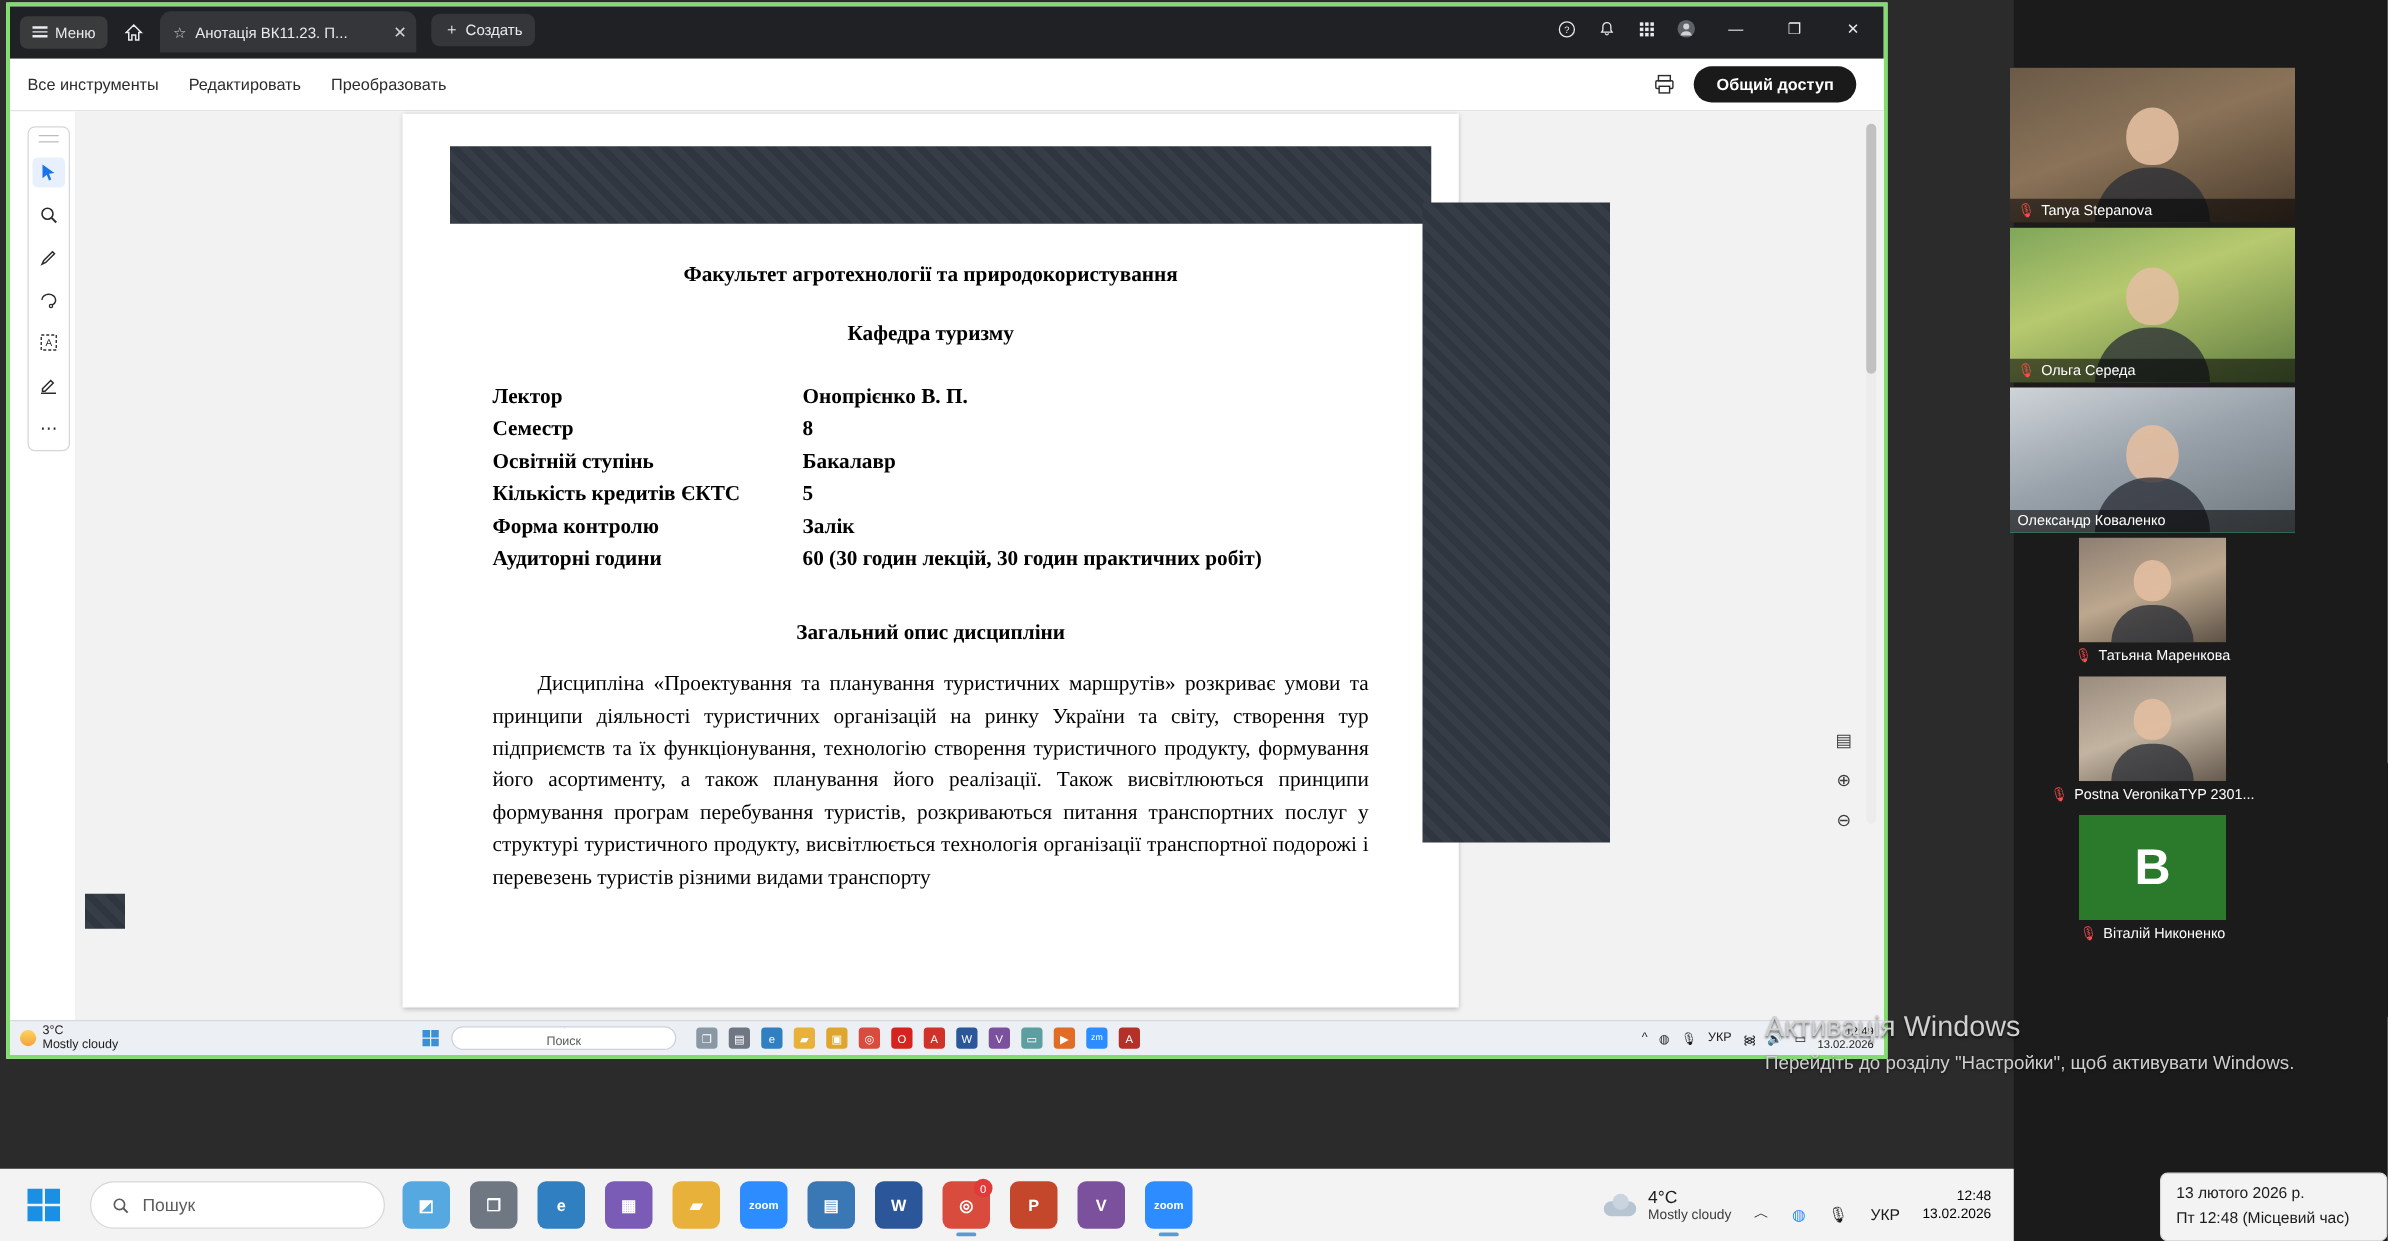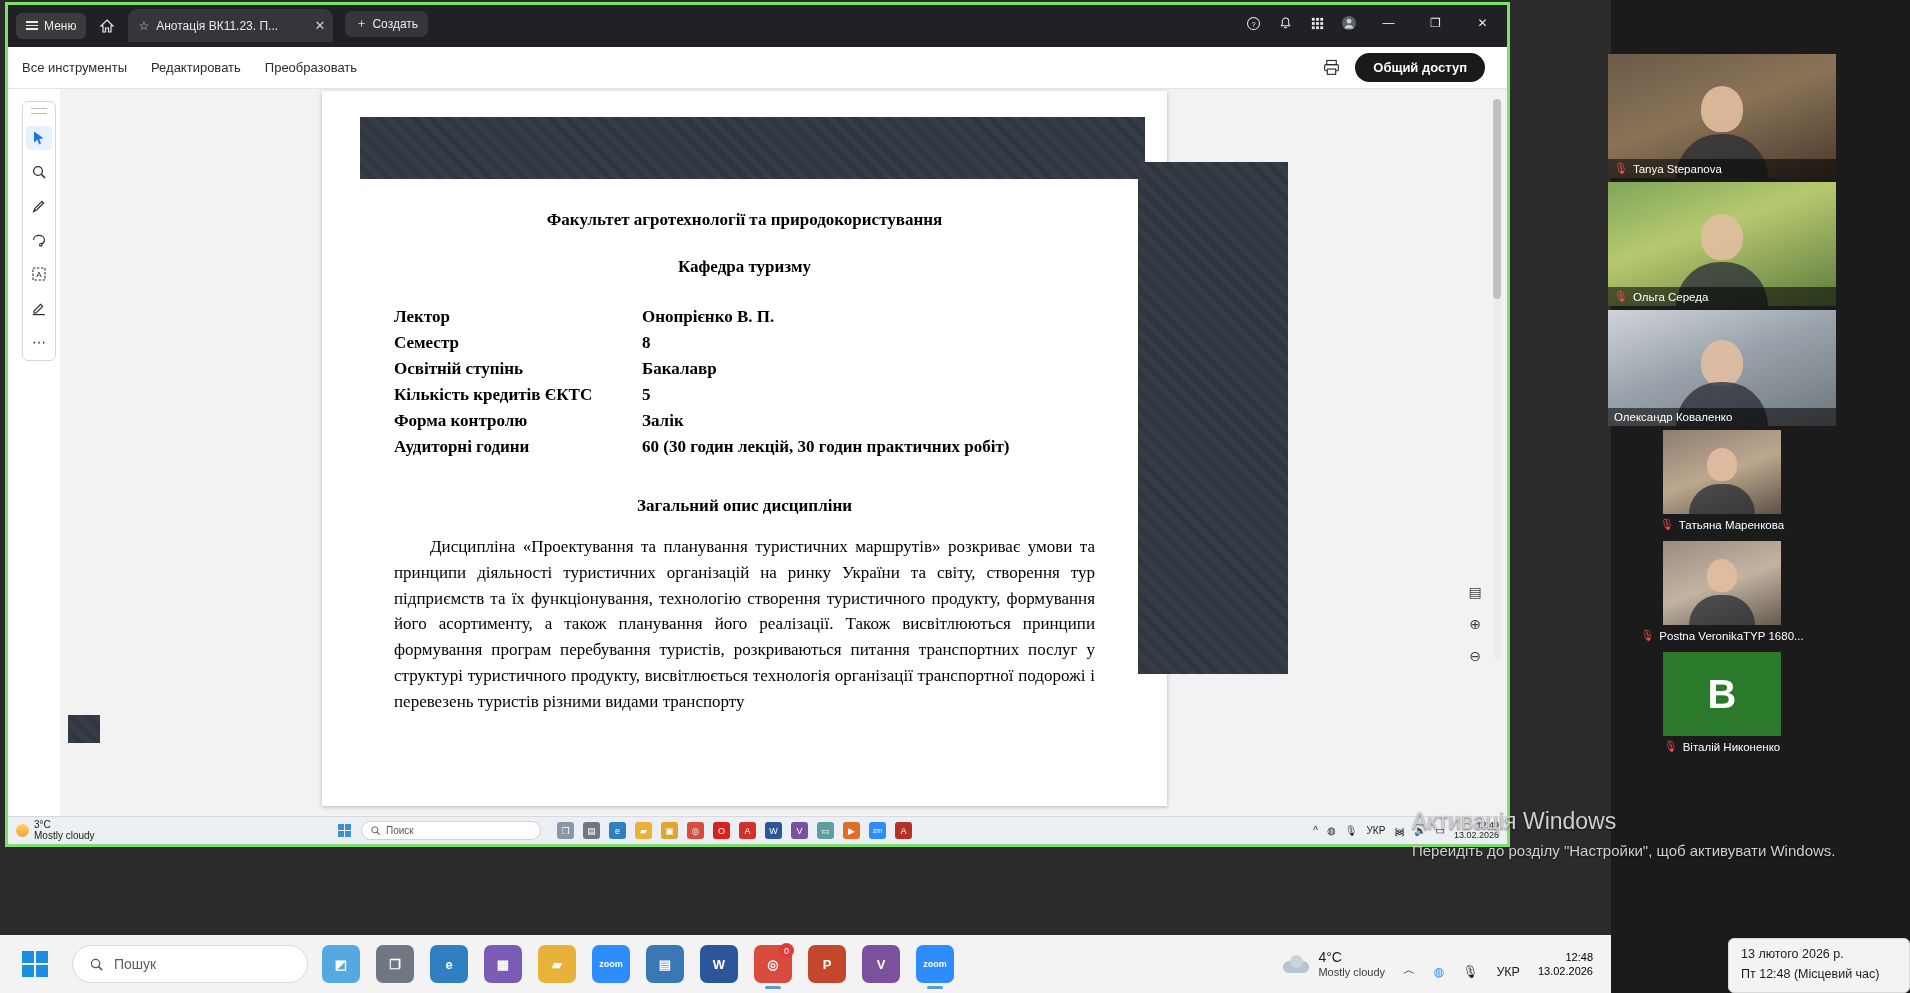--- a/index.html
+++ b/index.html
@@ -157,21 +157,21 @@
     display:flex; align-items:center; font-size: 10px; color:#1b1b1b;
   }
   .weather-mini { display:flex; align-items:center; gap:5px; padding-left: 8px; width: 330px; }
   .weather-mini .sun { width: 13px; height: 13px; border-radius: 50%; background: linear-gradient(180deg,#ffd35c,#f2a33c); }
   .weather-mini .txt { line-height: 1.05; }
   .tb-center { display:flex; align-items:center; gap: 10px; }
   .win-logo-mini { width: 13px; height: 13px; display:grid; grid-template-columns:1fr 1fr; grid-template-rows:1fr 1fr; gap:1.5px;}
   .win-logo-mini span { background:#3b8fd4; }
   .search-mini {
     display:flex; align-items:center; gap:5px; width: 180px; height: 19px;
-    background:#fff; border:1px solid #cdd2d8; border-radius: 10px; padding: 0 8px; color:#5a5a5a;
+    background:#fff; border:1px solid #cdd2d8; border-radius: 10px; padding: 0 8px; color:#5a5a5a;flex-direction:column;
   }
   .tb-icons { display:flex; align-items:center; gap: 9px; margin-left: 6px; }
   .tb-ico { width: 17px; height: 17px; border-radius: 3px; display:flex; align-items:center; justify-content:center; font-size: 9px; color:#fff; }
   .tb-right { margin-left:auto; display:flex; align-items:center; gap: 9px; padding-right: 8px; color:#1b1b1b; }
   .clock-mini { line-height: 1.05; text-align:right; font-size: 9px; }
 
   
   .participants { position:absolute; left: 1608px; top: 54px; width: 228px; }
   .tile {
     position: relative; width: 228px; margin-bottom: 4px; overflow: hidden; background:#111;
@@ -565,21 +565,21 @@
     </div>
 
     <div class="tile small">
       <div class="vid v5">
         <div class="head" style="width:30px;height:33px;top:22%"></div>
         <div class="body" style="width:66px;height:30px"></div>
       </div>
     </div>
     <div class="name-under">
       <span class="mute-ico">🎙</span>
-      <span>Postna VeronikaTYP 1680...</span>
+      <span>Postna VeronikaTYP 2301...</span>
     </div>
 
     <div class="tile small">
       <div class="avatar-letter">B</div>
     </div>
     <div class="name-under">
       <span class="mute-ico">🎙</span>
       <span>Віталій Никоненко</span>
     </div>
   </div>

